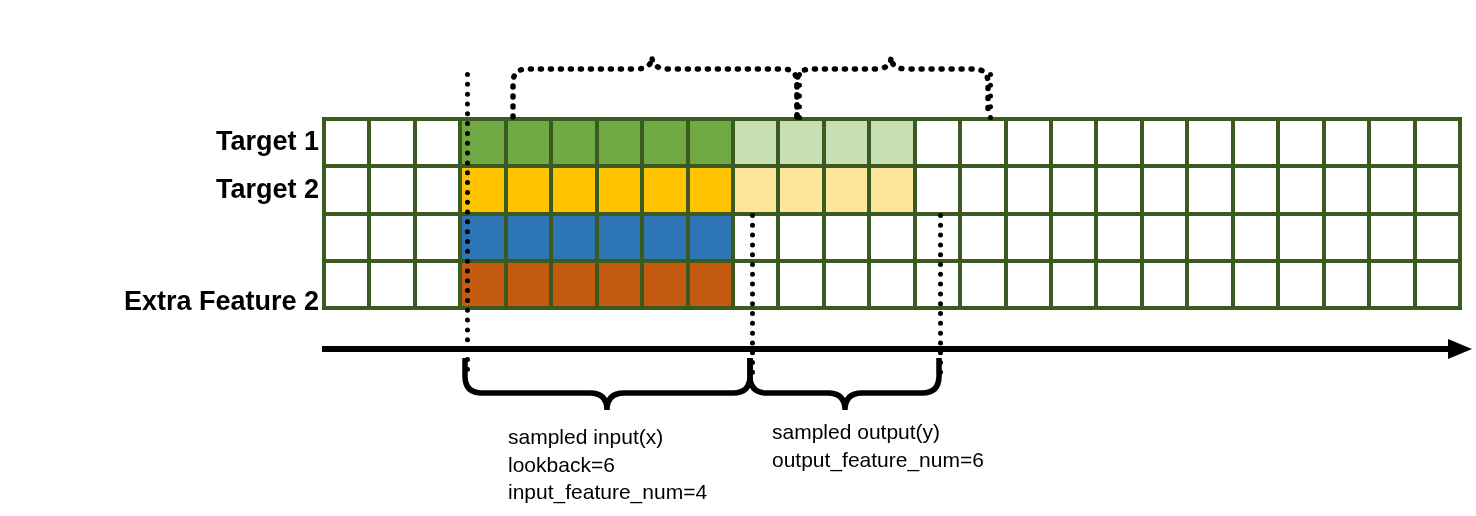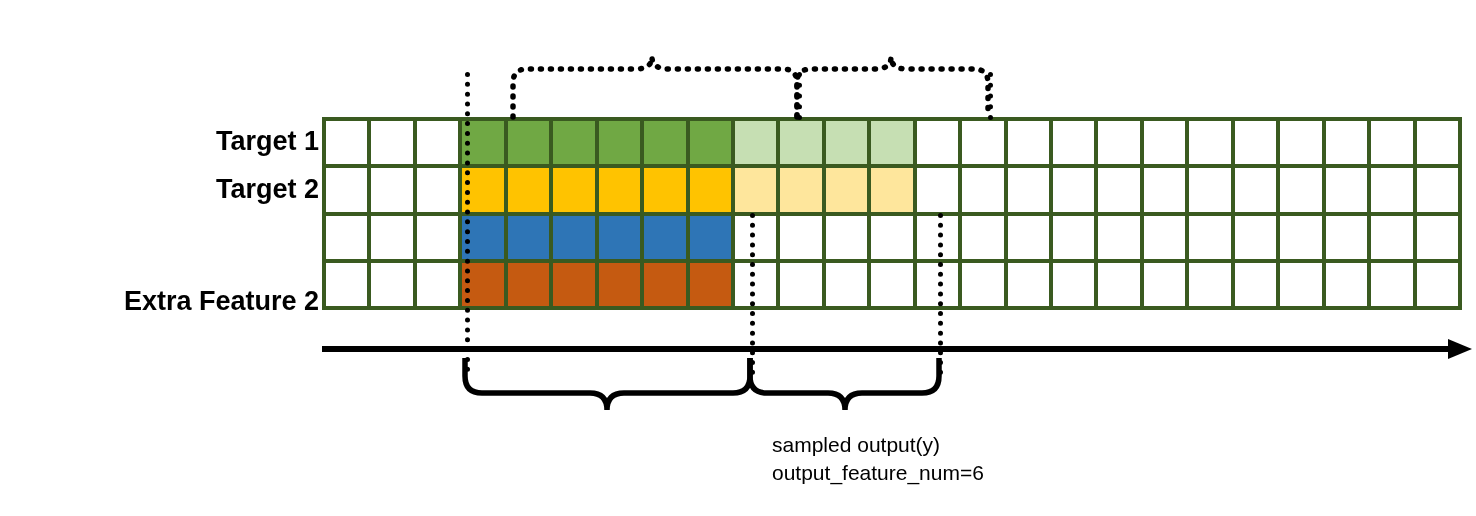--- a/index.html
+++ b/index.html
@@ -247,19 +247,24 @@
     <polygon points="1126,1 1150,11 1126,21" fill="#000000"></polygon>
   </svg>
 
   <svg style="position:absolute; left:450px; top:358px; width:520px; height:58px;" viewBox="0 0 520 58">
 
     <path d="M 15,0 L 15,18 Q 15,35 32,35 L 140,35 Q 157,35 157,52 Q 157,35 174,35 L 283,35 Q 300,35 300,18 L 300,0" fill="none" stroke="#000000" stroke-width="5.5" stroke-linecap="butt"></path>
 
     <path d="M 300,0 L 300,18 Q 300,35 317,35 L 378,35 Q 395,35 395,52 Q 395,35 412,35 L 472,35 Q 489,35 489,18 L 489,0" fill="none" stroke="#000000" stroke-width="5.5" stroke-linecap="butt"></path>
   </svg>
 
-
-  <div class="bottom-label" style="left:772px; top:431px;">
+  <div class="bottom-label" style="left:508px; top:423px;">
+    <div>sampled input(x)</div>
+    <div>lookback=6</div>
+    <div>input_feature_num=4</div>
+  </div>
+
+  <div class="bottom-label" style="left:772px; top:418px;">
     <div>sampled output(y)</div>
     <div>output_feature_num=6</div>
   </div>
 
 </div>
 
 </body></html>

